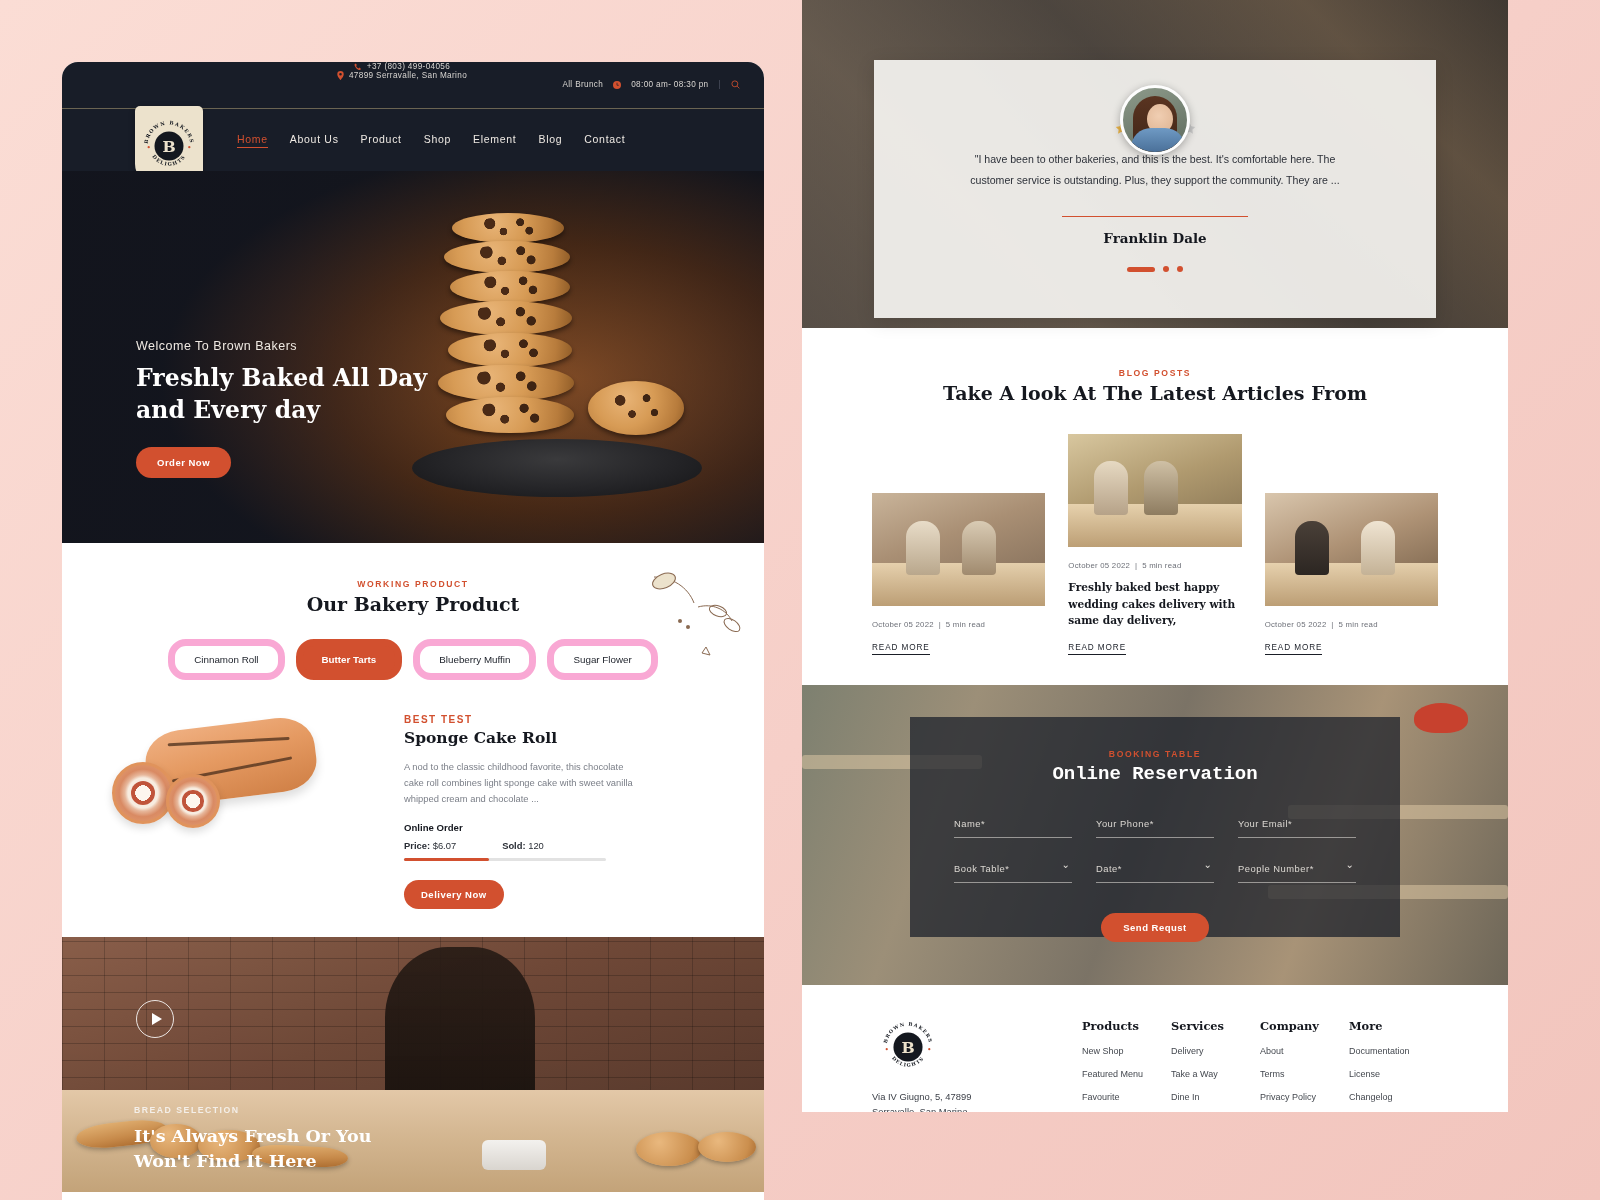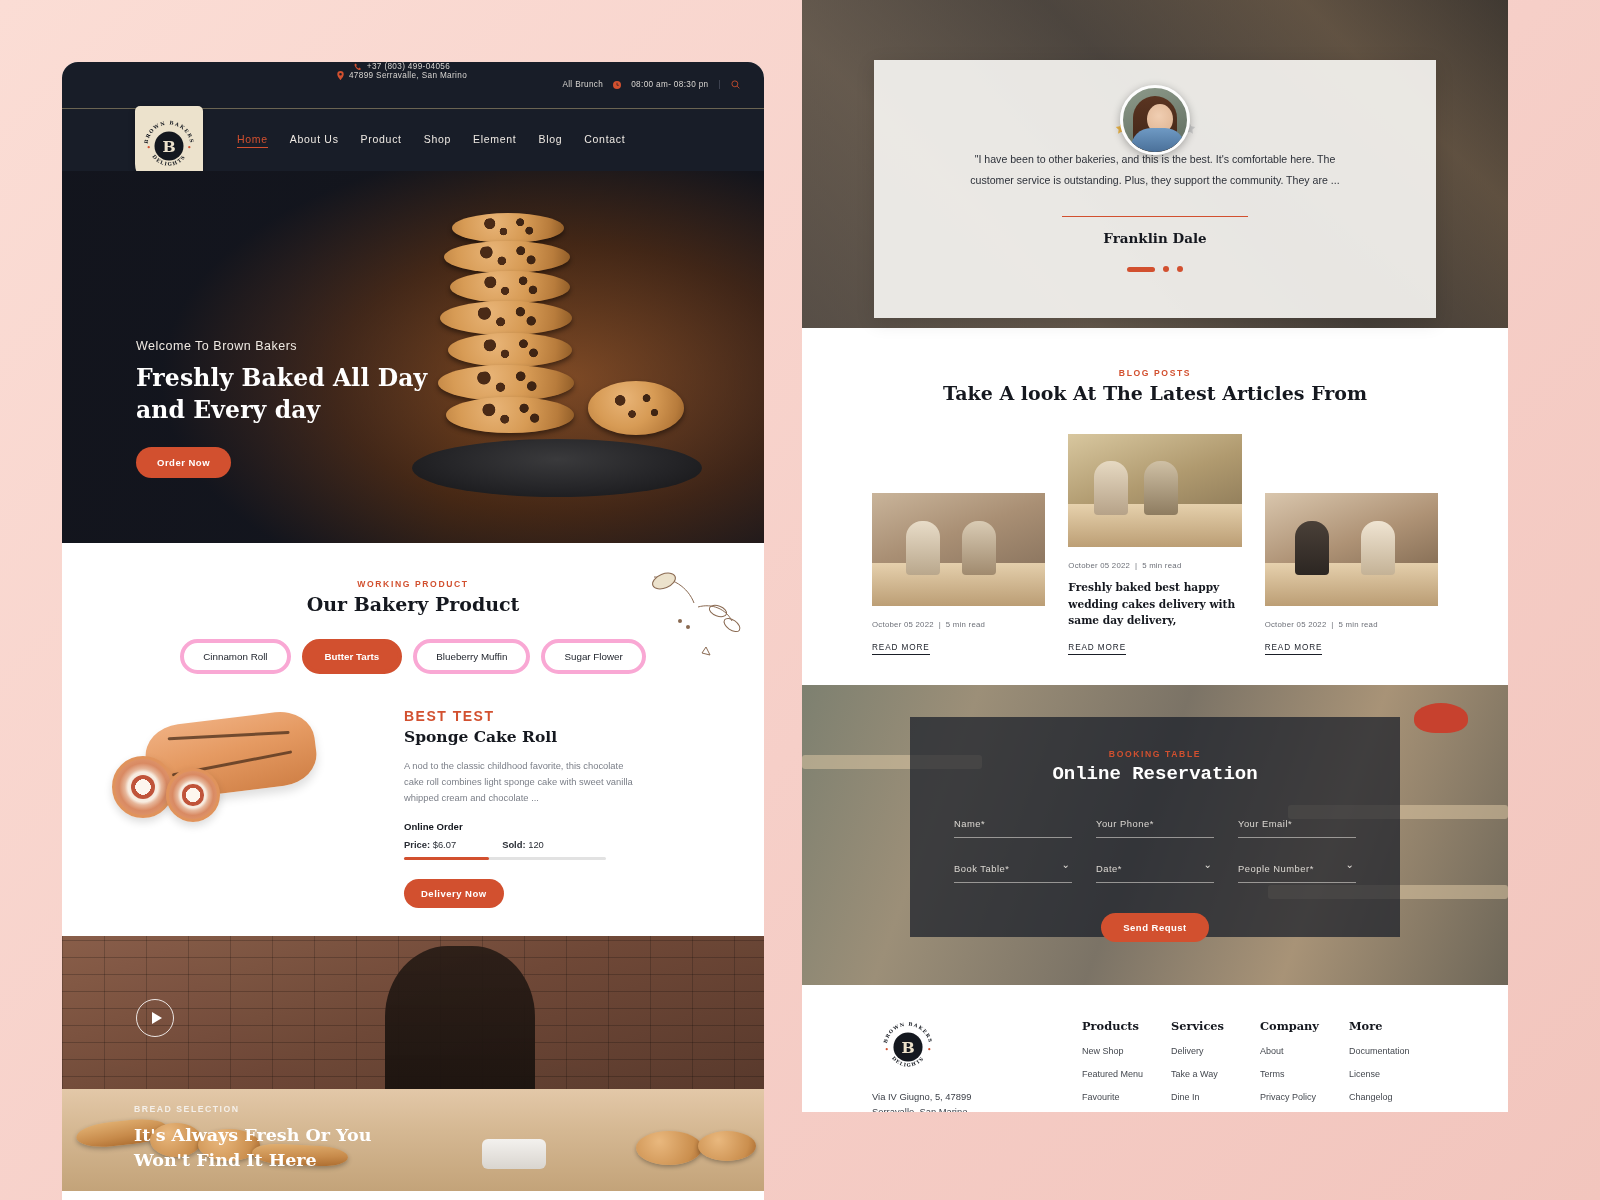--- a/index.html
+++ b/index.html
@@ -102,21 +102,21 @@
   .kicker {
     color: #d2502f; font-size: 8.6px; letter-spacing: 1.6px; font-weight: 700;
     text-align: center; text-transform: uppercase;
   }
   .sec-title {
     font-family: "DejaVu Serif", serif; color: #15181f;
     font-size: 19px; font-weight: 700; text-align: center; margin-top: 4px;
   }
   .tabs { display: flex; justify-content: center; gap: 11px; margin-top: 24px; }
   .tab {
-    border: 4px solid #f9a8d4; border-radius: 18px; background: #fff;
+    border: 7px solid #f9a8d4; border-radius: 18px; background: #fff;
     color: #1c2029; font-size: 9.8px; padding: 8px 19px; cursor: pointer; white-space: nowrap;
   }
   .tab.active { background: #d2502f; border-color: #d2502f; color: #fff; font-weight: 600; }
 
   .prod-row { display: flex; margin-top: 30px; padding: 0 50px; gap: 22px; }
   .prod-img { width: 270px; height: 135px; position: relative; flex: none; }
   .roll-body {
     position: absolute; left: 34px; top: 14px; width: 170px; height: 74px;
     border-radius: 36px / 30px;
     background: linear-gradient(170deg, #f0b183 0%, #e59a62 45%, #cf7f45 100%);
@@ -137,21 +137,21 @@
   }
   .roll-slice::after {
     content:""; position:absolute; inset: 28%;
     border-radius: 50%;
     background: radial-gradient(circle at 50% 50%, #fdf6ee 0 45%, #c0543a 46%, #c0543a 100%);
   }
   .slice-a { left: 0px; top: 52px; width: 62px; height: 62px; }
   .slice-b { left: 54px; top: 64px; width: 54px; height: 54px; }
 
   .prod-info { flex: 1; padding-top: 4px; }
-  .prod-kicker { color: #d2502f; font-size: 14px; letter-spacing: 1.5px; font-weight: 700; }
+  .prod-kicker { color: #d2502f; font-size: 10px; letter-spacing: 1.5px; font-weight: 700; }
   .prod-title {
     font-family: "DejaVu Serif", serif; color: #15181f;
     font-size: 15.5px; font-weight: 700; margin-top: 3px;
   }
   .prod-desc { color: #7b7f88; font-size: 9.4px; line-height: 1.68; margin-top: 12px; max-width: 230px; }
   .prod-online { color: #15181f; font-size: 9.6px; font-weight: 700; margin-top: 16px; }
   .prod-stats { display: flex; gap: 46px; margin-top: 7px; font-size: 9.4px; color: #2a2e36; }
   .prod-stats b { font-weight: 700; }
   .prog-track { margin-top: 7px; width: 202px; height: 2.6px; background: #e2e2e2; border-radius: 2px; }
   .prog-fill { width: 42%; height: 100%; background: #d2502f; border-radius: 2px; }

